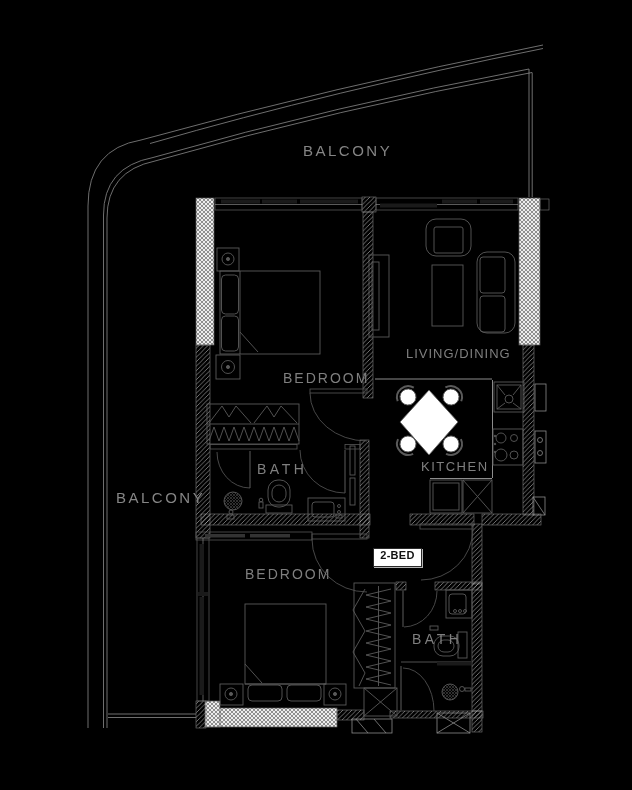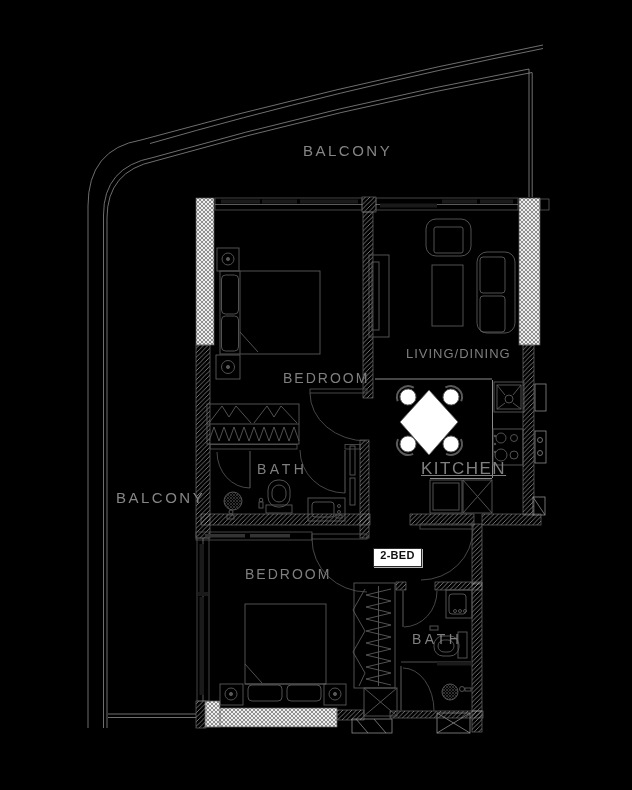--- a/index.html
+++ b/index.html
@@ -3,21 +3,21 @@
 <meta charset="utf-8">
 <style>
   html,body{margin:0;padding:0;background:#fff;}
   .canvas{position:relative;width:632px;height:790px;background:#000000;overflow:hidden;
           font-family:"Liberation Sans",sans-serif;}
   .canvas svg{position:absolute;left:0;top:0;}
   .room-label{position:absolute;color:#7f7f7f;font-size:14px;letter-spacing:2px;
               white-space:nowrap;font-weight:400;}
   .lbl-balcony{font-size:15px;letter-spacing:2.5px;color:#858585;}
   .lbl-living{font-size:13px;letter-spacing:1px;margin-left:13px;}
-  .lbl-kitchen{font-size:17px;letter-spacing:1.5px;text-decoration:underline;}
+  .lbl-kitchen{font-size:13px;letter-spacing:1.5px;}
   .lbl-bath{font-size:14px;letter-spacing:3.5px;}
   .type-tag{position:absolute;left:373px;top:548px;width:47px;height:17px;
             border:1.4px solid #2a2a2a;background:#fff;box-shadow:1px 1px 0 #b5b5b5;
             display:flex;align-items:flex-start;justify-content:center;
             font-size:11px;font-weight:bold;color:#111;letter-spacing:0.3px;}
 </style>
 </head>
 <body>
 
 <div class="canvas">

